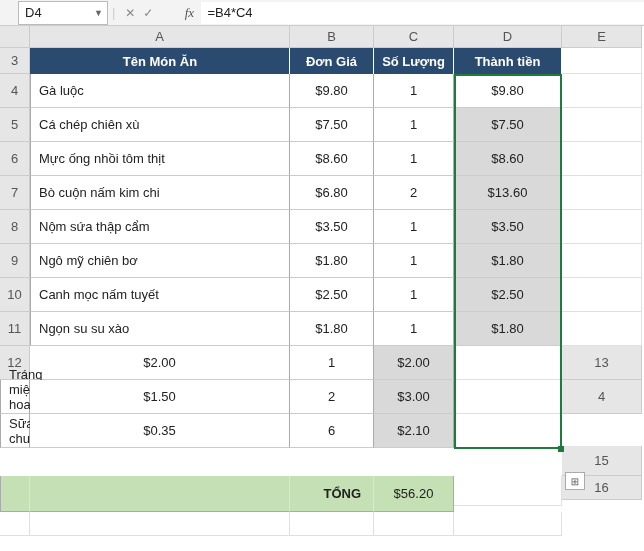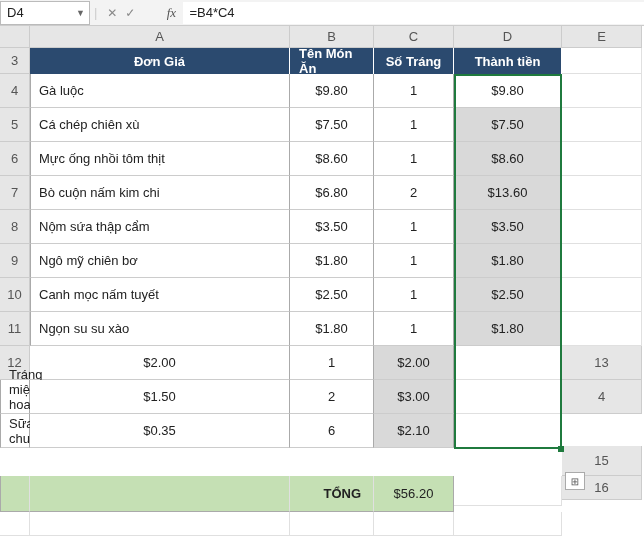--- a/index.html
+++ b/index.html
@@ -19,21 +19,21 @@
     background: #f3f3f3;
   }
   .name-box {
     width: 90px;
     height: 24px;
     background: #fff;
     border: 1px solid #bbb;
     display: flex;
     align-items: center;
     padding: 0 6px;
-    margin-left: 0;
+    margin-left: 18px;
     position: relative;
   }
   .name-box-dd {
     position: absolute;
     right: 4px;
     font-size: 9px;
     color: #666;
   }
   .fb-sep {
     color: #ccc;
@@ -186,23 +186,23 @@
 <div class="sheet-wrap">
 <div class="sheet-area">
   <div class="corner"></div>
   <div class="col-hd">A</div>
   <div class="col-hd">B</div>
   <div class="col-hd">C</div>
   <div class="col-hd">D</div>
   <div class="col-hd">E</div>
 
   <div class="row-hd hdr3">3</div>
+  <div class="cell hdr first">Tên Món Ăn</div>
   <div class="cell hdr">Đơn Giá</div>
-  <div class="cell hdr first">Tên Món Ăn</div>
-  <div class="cell hdr">Số Tráng</div>
+  <div class="cell hdr">Số Lượng</div>
   <div class="cell hdr">Thành tiền</div>
   <div class="cell" style="height:26px"></div>
 
   <div class="row-hd">4</div>
   <div class="cell data-a">Gà luộc</div>
   <div class="cell data-b">$9.80</div>
   <div class="cell data-c">1</div>
   <div class="cell data-d first-row">$9.80</div>
   <div class="cell plain-e"></div>
 

